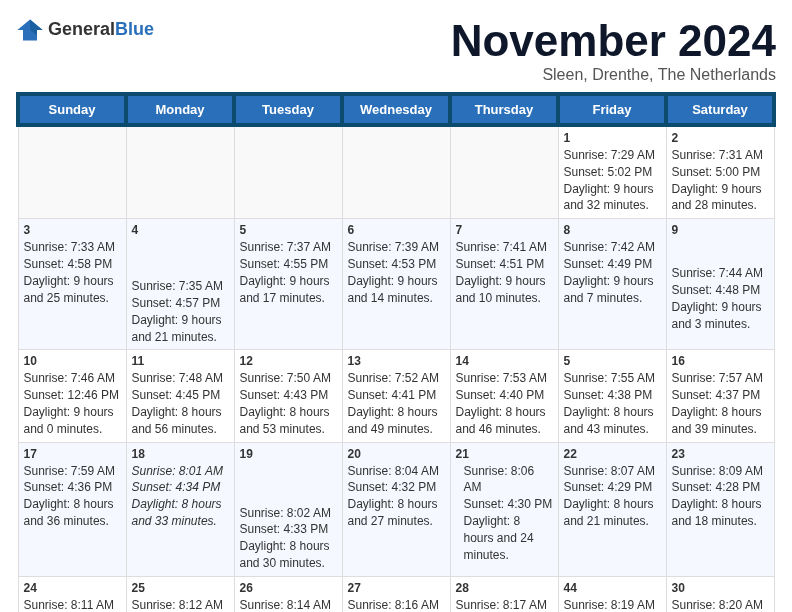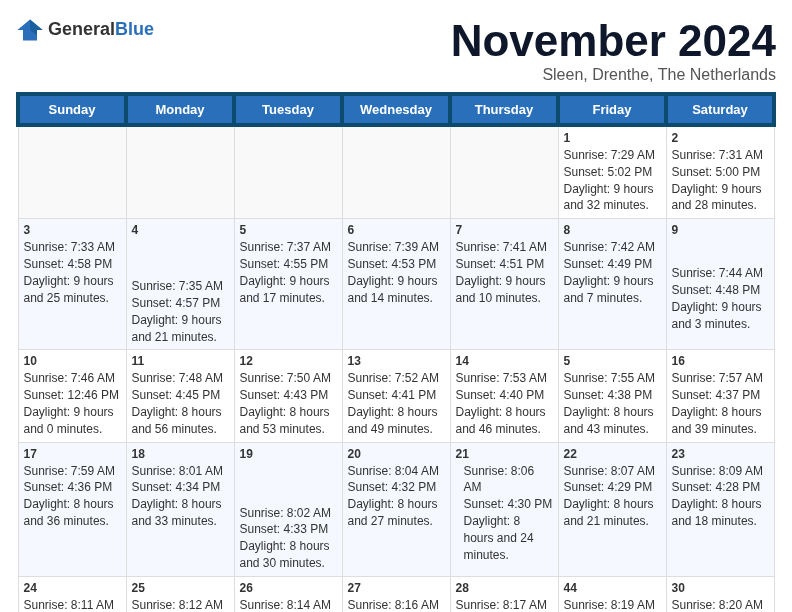--- a/index.html
+++ b/index.html
@@ -235,21 +235,21 @@
       </tr>
       <tr>
         <td>
           <span class="day-number">17</span>
           <div class="day-info" style="white-space: pre-line;">Sunrise: 7:59 AM
 Sunset: 4:36 PM
 Daylight: 8 hours and 36 minutes.</div>
         </td>
         <td>
           <span class="day-number">18</span>
-          <div class="day-info" style="white-space: pre-line;">Sunrise: 8:01 AM
+          <div class="day-info" style="white-space: pre-line; font-style: italic;">Sunrise: 8:01 AM
 Sunset: 4:34 PM
 Daylight: 8 hours and 33 minutes.</div>
         </td>
         <td>
           <span class="day-number">19</span>
           <div class="day-info" style="white-space: pre-line; margin-top: 44px;">Sunrise: 8:02 AM
 Sunset: 4:33 PM
 Daylight: 8 hours and 30 minutes.</div>
         </td>
         <td>

